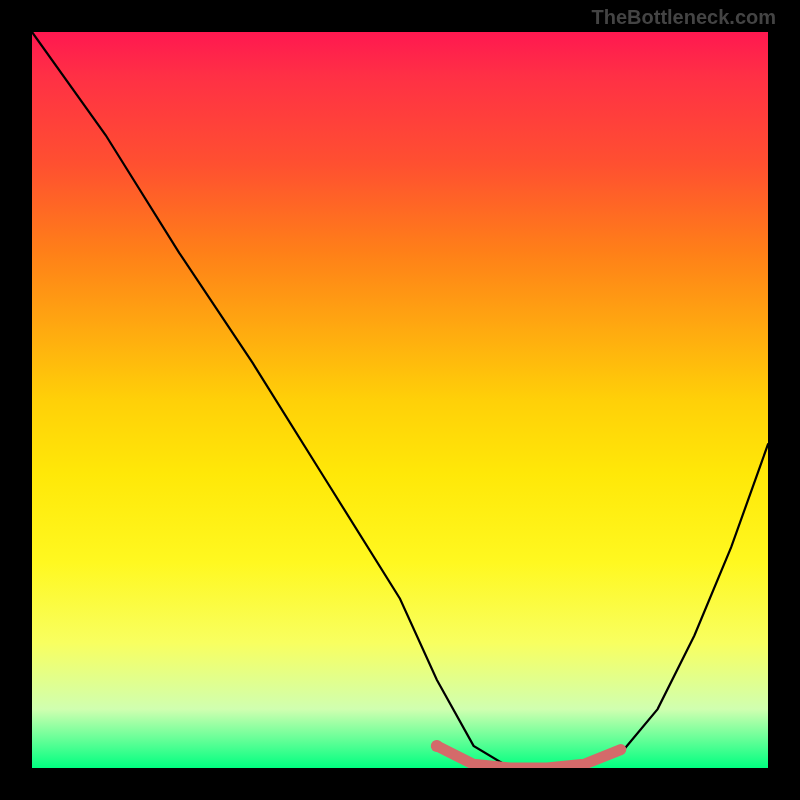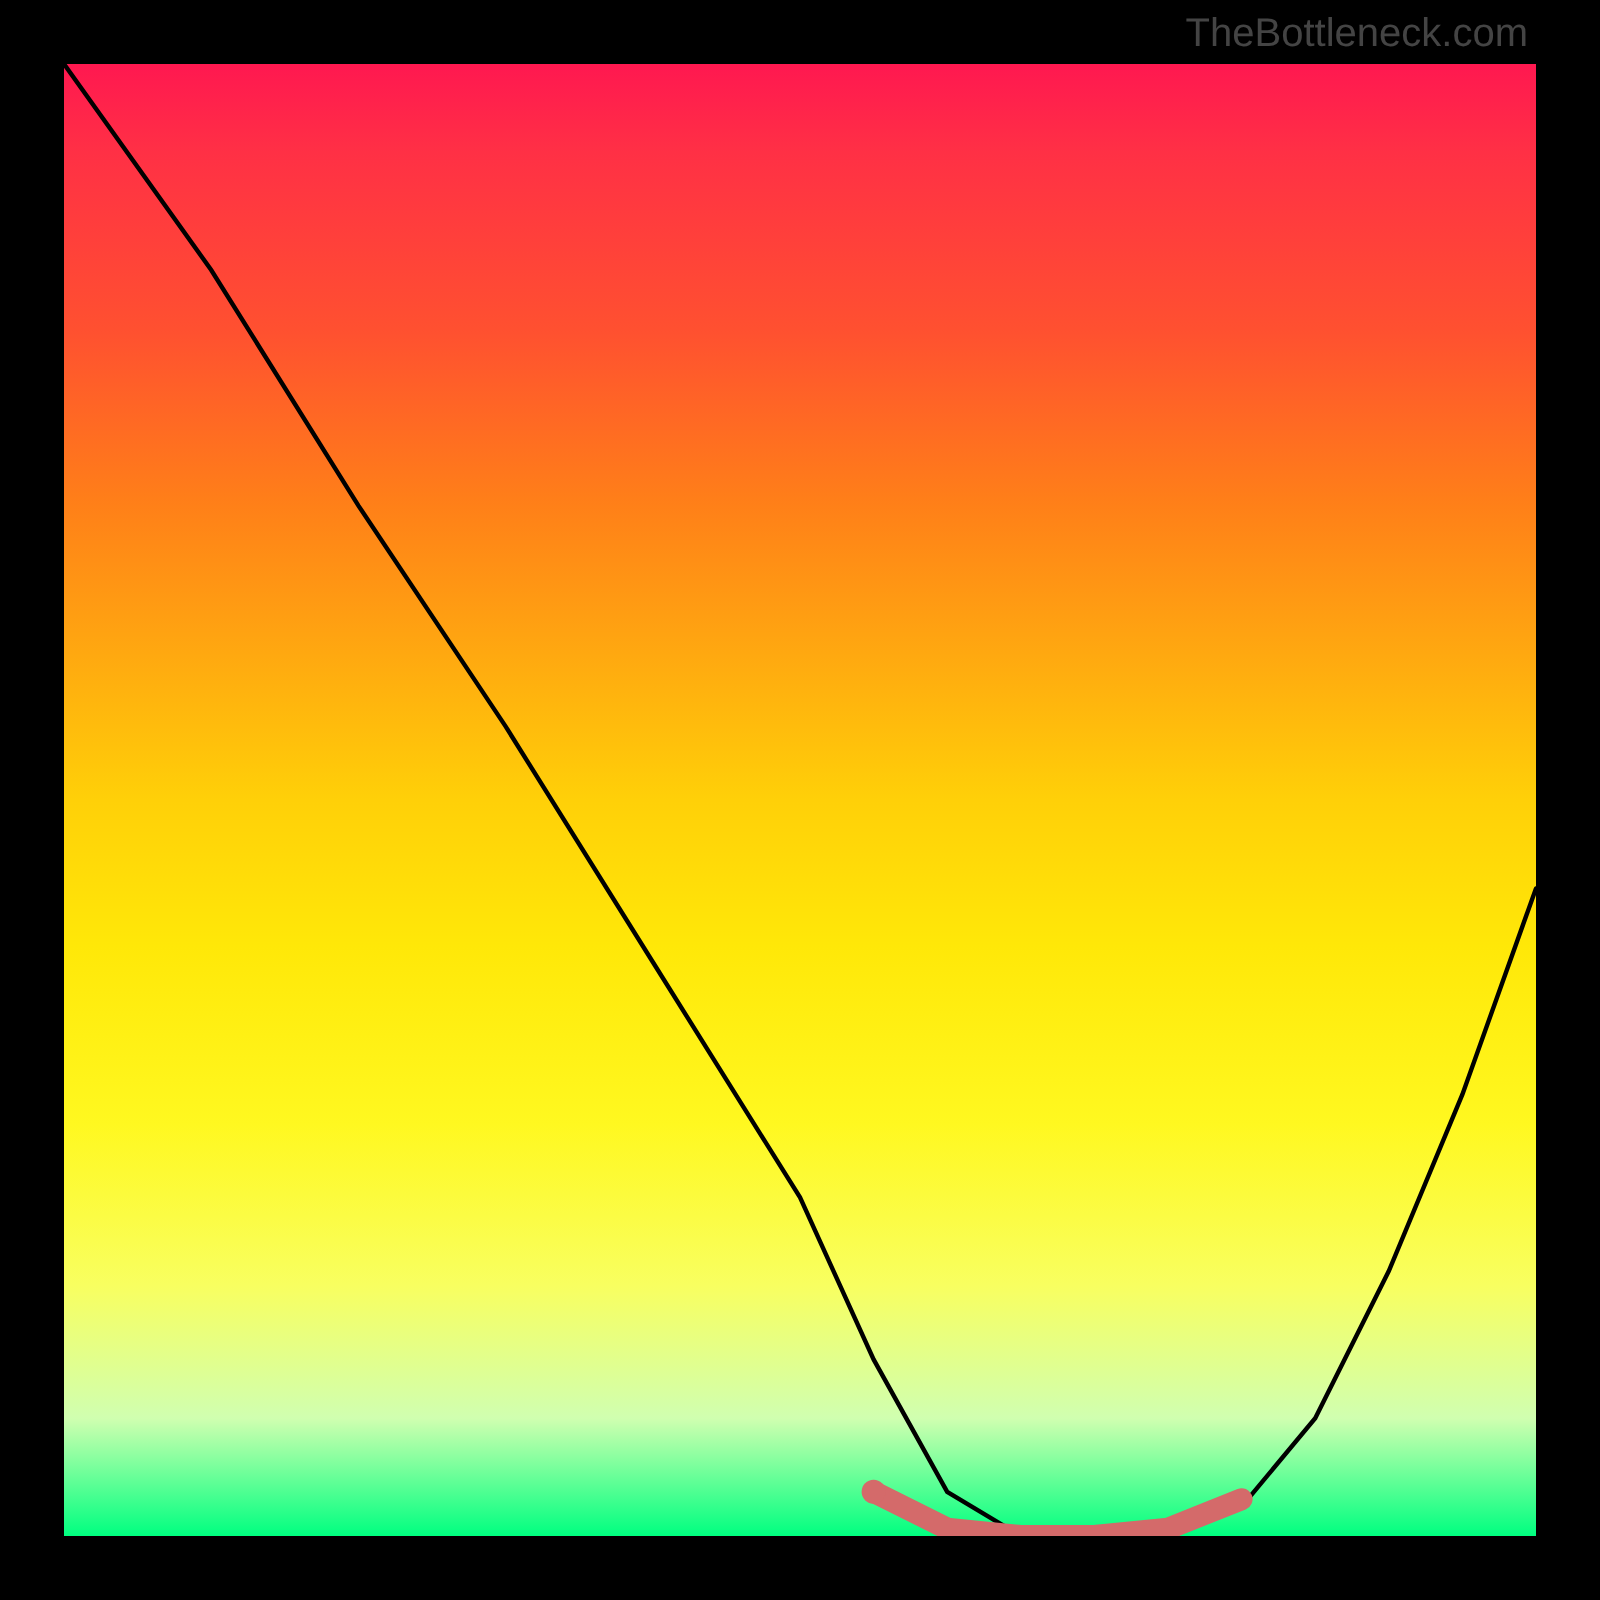--- a/index.html
+++ b/index.html
@@ -26,24 +26,24 @@
       #ffd008 50%,
       #ffe808 60%,
       #fff820 72%,
       #f8ff60 83%,
       #d0ffb0 92%,
       #00ff80 100%);
   }
   .watermark {
     position: absolute;
     top: 6px;
-    right: 36px;
+    right: 24px;
     color: #444;
     font-size: 20px;
-    font-weight: 400;
+    font-weight: 700;
   }
   svg.curve {
     position: absolute;
     left: 32px;
     top: 32px;
     width: 736px;
     height: 736px;
   }
 </style>
 </head>

